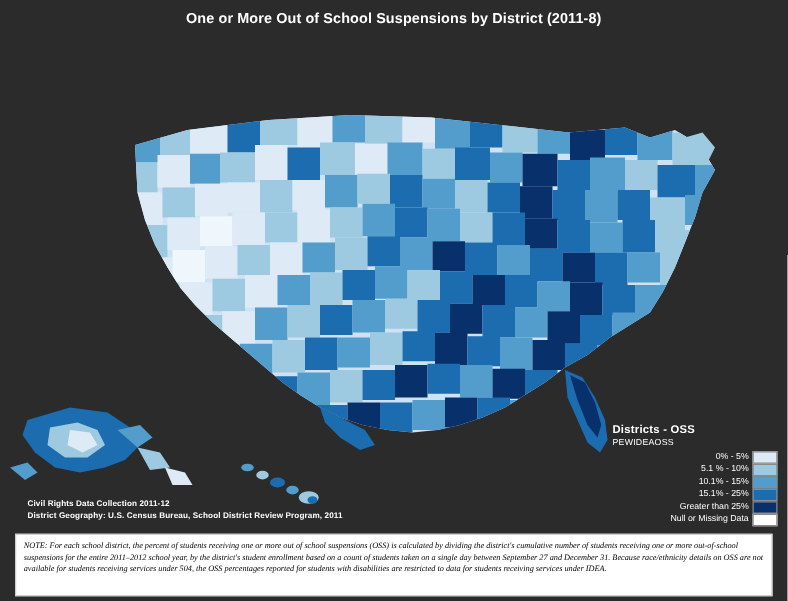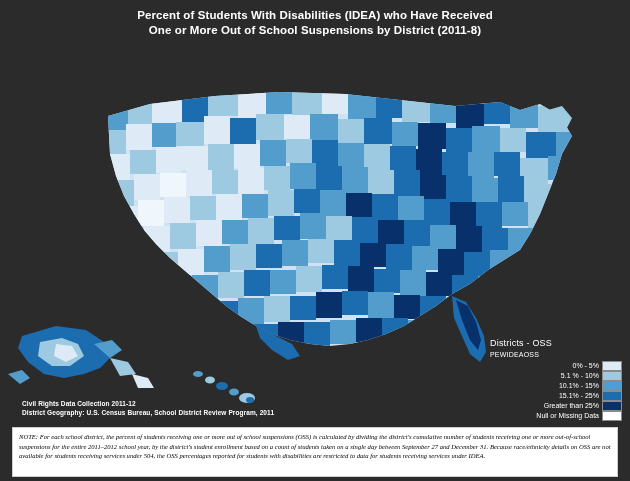--- a/index.html
+++ b/index.html
@@ -46,21 +46,21 @@
   #legend {
     position: absolute;
     right: 8px;
     bottom: 60px;
     width: 132px;
     color: #ffffff;
     font-size: 7.5px;
   }
   #legend .legend-title {
     font-size: 9px;
-    font-weight: normal;
+    font-weight: bold;
     margin-bottom: 3px;
     letter-spacing: .2px;
   }
   #legend .legend-sub {
     font-size: 7px;
     margin-bottom: 3px;
     letter-spacing: .2px;
   }
   .legend-row {
     display: flex;
@@ -113,21 +113,20 @@
     border: 1px solid #cfcfcf;
   }
   #note p { margin: 0; }
 </style>
 </head>
 <body>
 
 <div id="page">
 
   <div id="title-block">
-    <div class="line">Percent of Students With Disabilities (IDEA) who Have Received</div>
     <div class="line">One or More Out of School Suspensions by District (2011-8)</div>
   </div>
 
   <div id="map-area">
     <svg id="map-svg" width="630" height="380" viewBox="0 0 630 380">
       <defs>
 
         <clipPath id="clip-lower48">
           <path d="M108,72 L150,60 L215,52 L280,48 L345,50 L400,56 L455,62 L500,58 L520,66 L540,60 L560,72 L572,92 L562,110 L556,130 L548,150 L540,170 L530,190 L520,206 L504,216 L488,226 L470,240 L452,250 L436,262 L420,272 L404,282 L386,290 L368,296 L350,300 L330,302 L310,300 L290,296 L272,290 L256,282 L240,272 L226,262 L212,250 L198,238 L184,226 L170,214 L156,200 L144,186 L134,170 L124,152 L116,132 L110,110 Z"></path>
         </clipPath>

